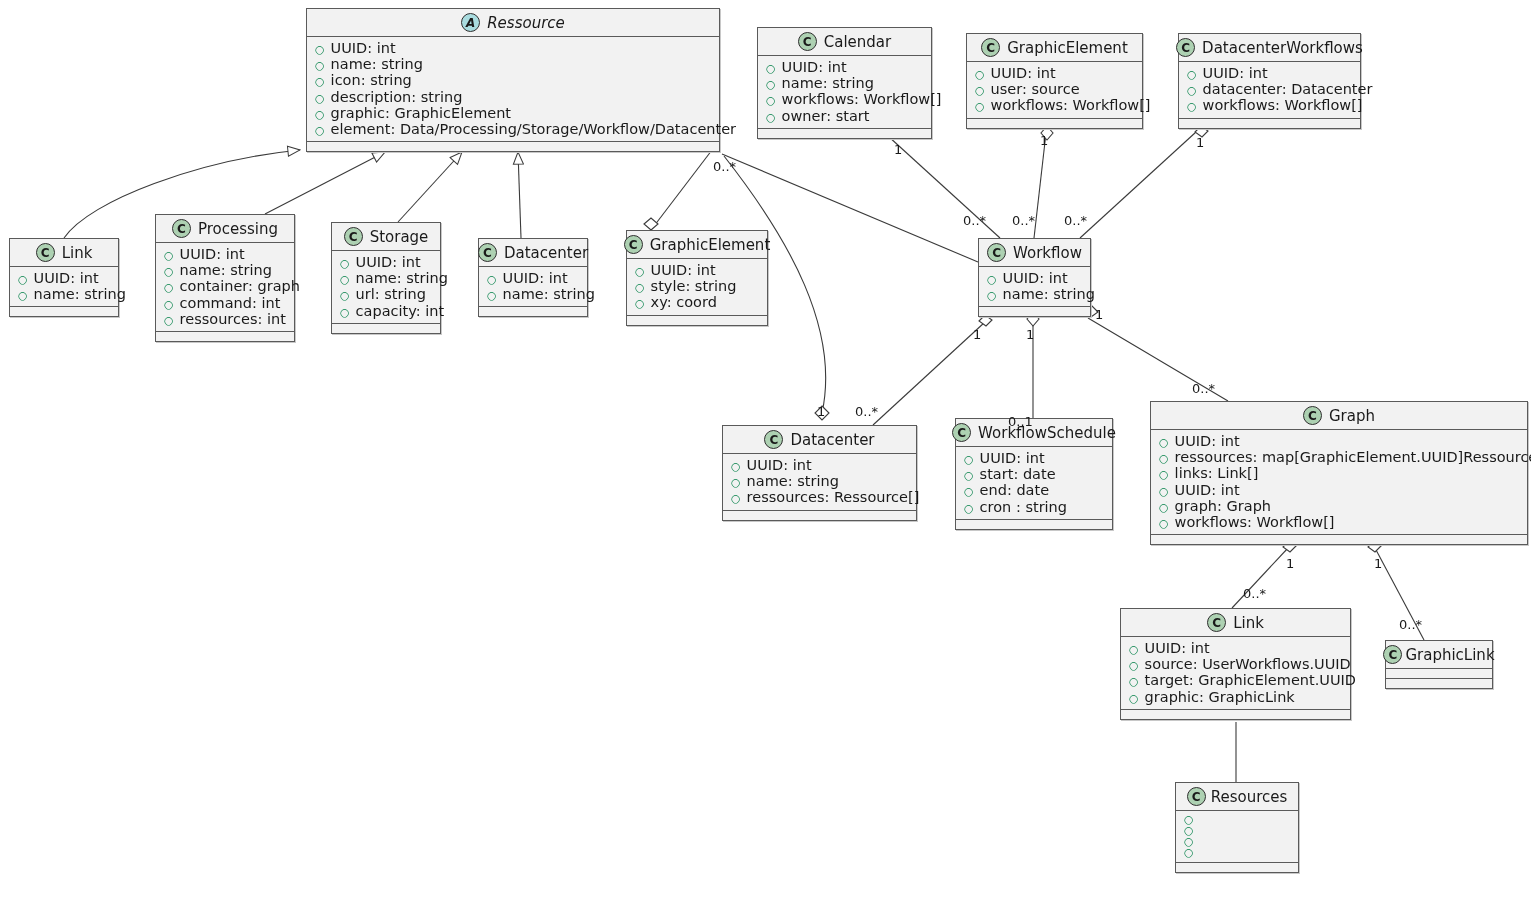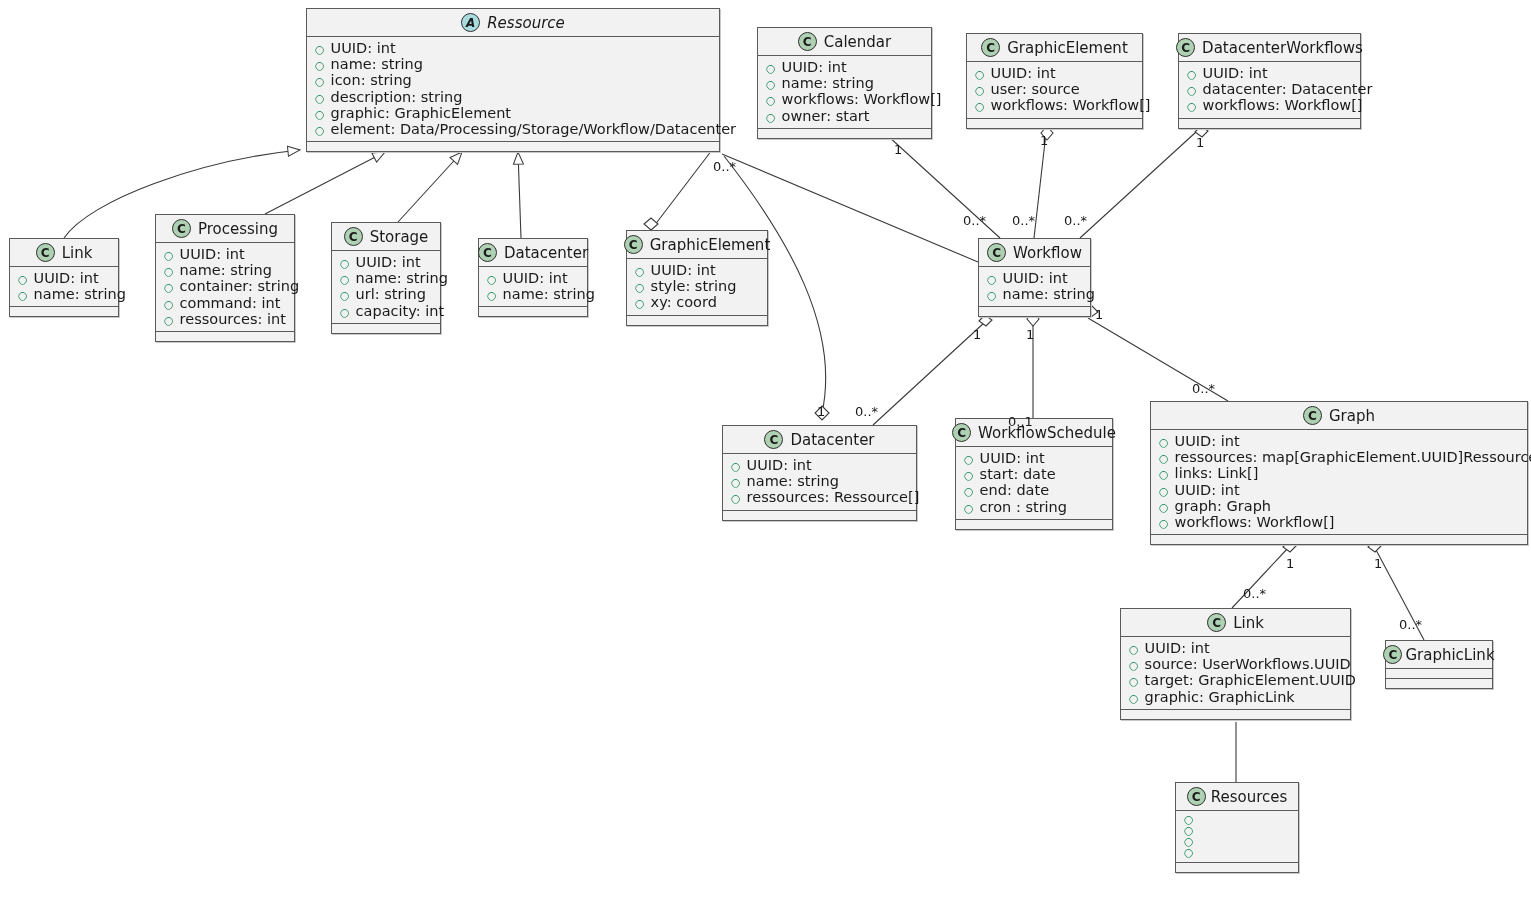--- a/index.html
+++ b/index.html
@@ -285,21 +285,21 @@
       <div class="attr">
           <span class="vis">○</span>
           <span>UUID: int</span>
         </div>
       <div class="attr">
           <span class="vis">○</span>
           <span>name: string</span>
         </div>
       <div class="attr">
           <span class="vis">○</span>
-          <span>container: string</span>
+          <span>container: graph</span>
         </div>
       <div class="attr">
           <span class="vis">○</span>
           <span>command: int</span>
         </div>
       <div class="attr">
           <span class="vis">○</span>
           <span>ressources: int</span>
         </div>
     </div>

